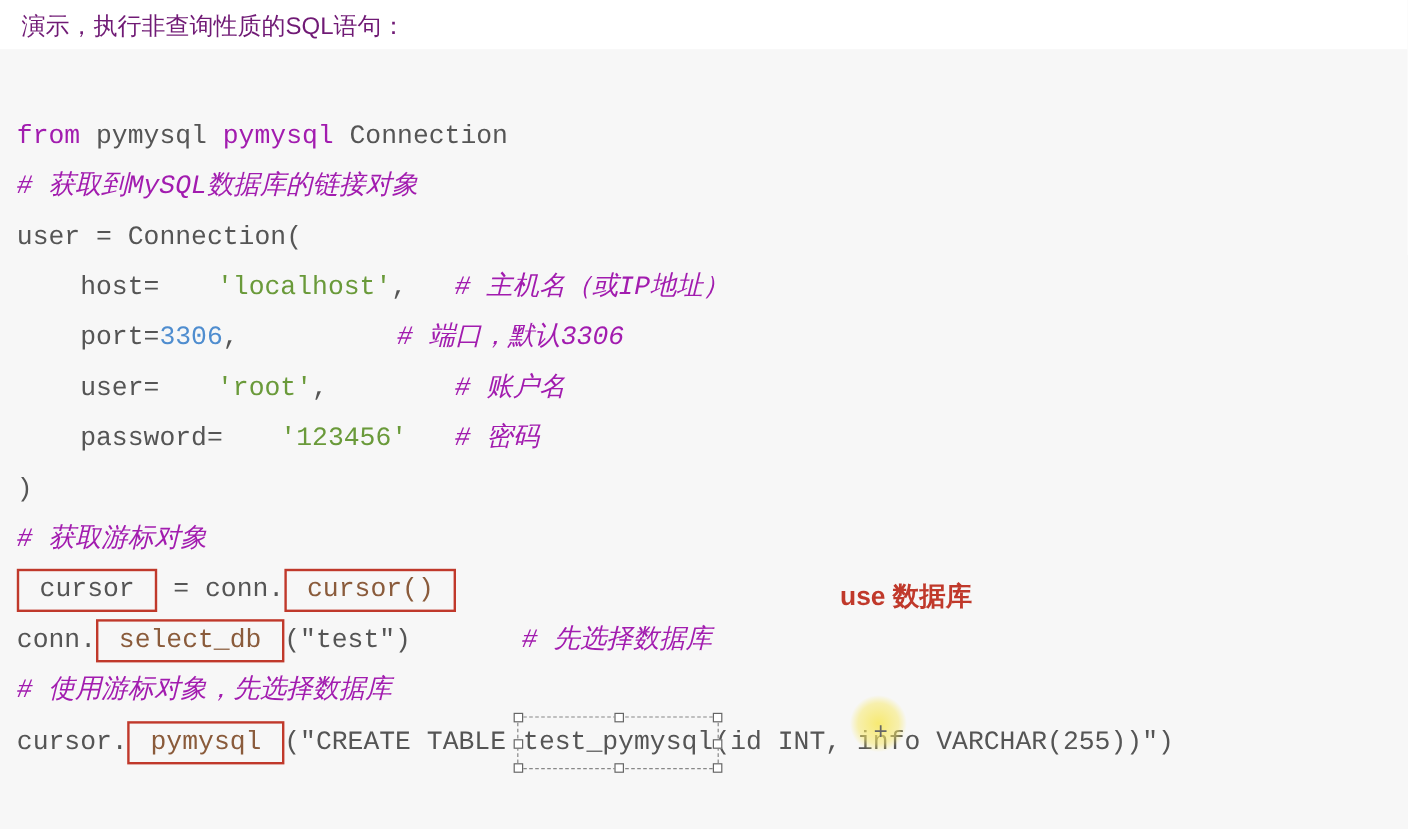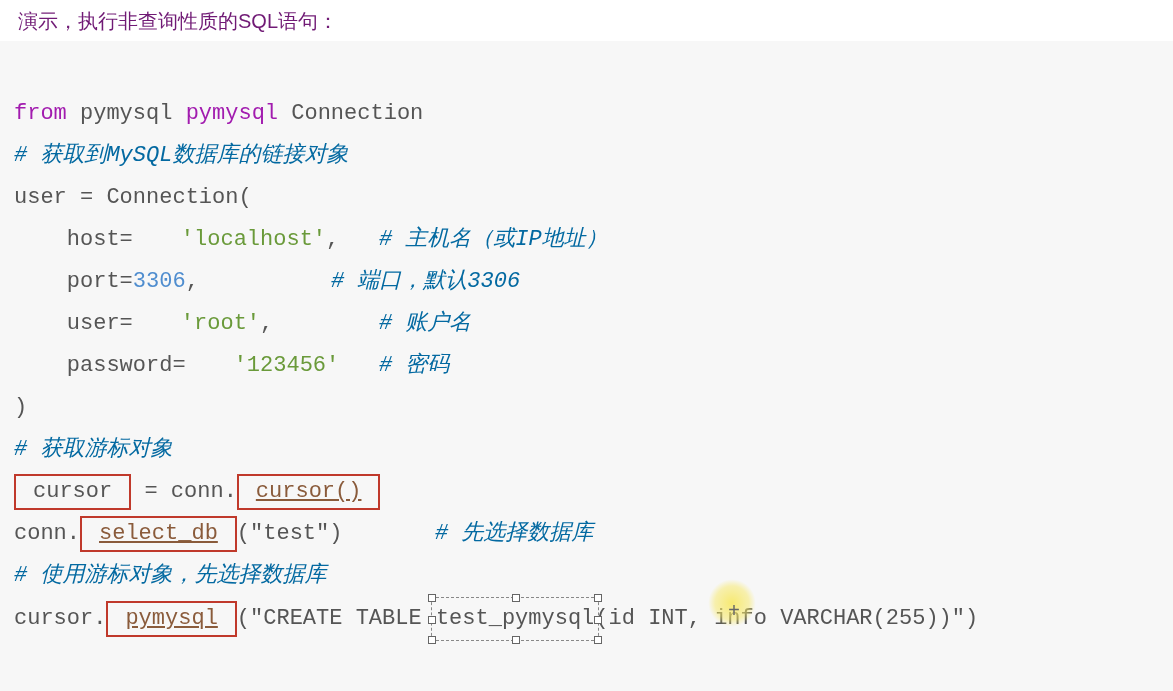--- a/index.html
+++ b/index.html
@@ -20,24 +20,24 @@
     padding: 10px 14px 8px 14px;
     font-family: Consolas, "Courier New", monospace;
     font-size: 22px;
     line-height: 42px;
     color: #555;
     position: relative;
     white-space: pre;
     overflow: hidden;
   }
   .kw { color: #a21caf; }         
-  .cmt { color: #0369a1; font-style: italic; margin-top: 10px; }
+  .cmt { color: #a21caf; font-style: italic; margin-top: 10px; }
   .str { color: #6a9a3a; margin-left: 48px; }
   .num { color: #4f8dcf; }
-  .member { color: #8a5b3b; text-decoration: underline; }
+  .member { color: #8a5b3b; }
   .box-red {
     border: 2px solid #c0392b;
     padding: 0 17px;
     margin: -2px 0;
     display: inline-block;
     line-height: 32px;
   }
   .annot {
     position: absolute;
     color: #c0392b;
@@ -98,16 +98,17 @@
 <span><span>    </span><span>user=</span><span class="str">'root'</span><span>,</span>        <span class="cmt"># 账户名</span></span>
 <span><span>    </span><span>password=</span><span class="str">'123456'</span>   <span class="cmt"># 密码</span></span>
 <span>)</span>
 <span class="cmt"># 获取游标对象</span>
 <span><span class="box-red">cursor</span> <span>= conn.</span><span class="box-red member">cursor()</span></span>
 <span><span>conn.</span><span class="box-red member">select_db</span><span>("test")</span>       <span class="cmt"># 先选择数据库</span></span>
 <span class="cmt"># 使用游标对象，先选择数据库</span>
 <span><span>cursor.</span><span class="box-red member">pymysql</span><span>("CREATE TABLE </span><span class="sel-box"><span>test_pymysql</span><span class="h1"></span><span class="h2"></span><span class="h3"></span><span class="h4"></span><span class="h5"></span><span class="h6"></span></span><span>(id INT, info VARCHAR(255))")</span></span>
 
 
+<div class="annot" style="left:700px; top:435px;">use 数据库</div>
 <div class="highlight-dot" style="left:708px; top:538px;"></div>
 <div class="cross" style="left:728px; top:550px;">+</div>
 
 </div>
 
 </body></html>

